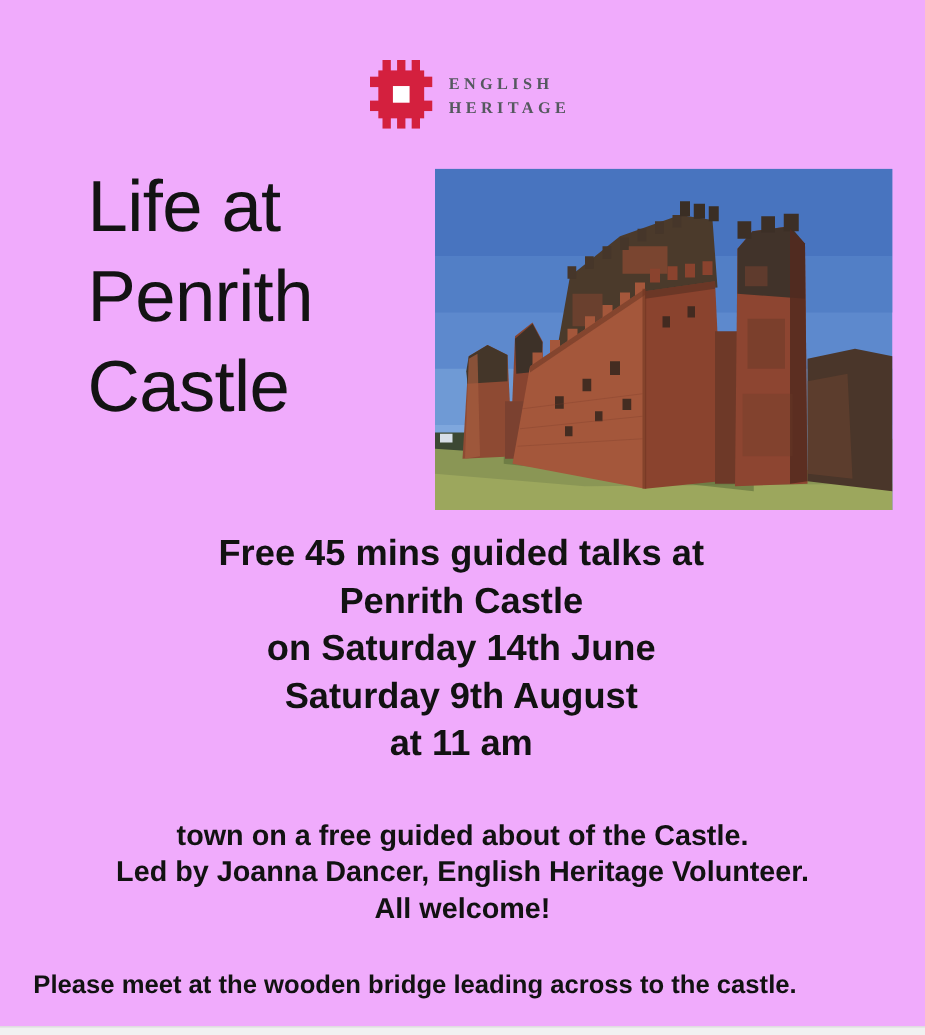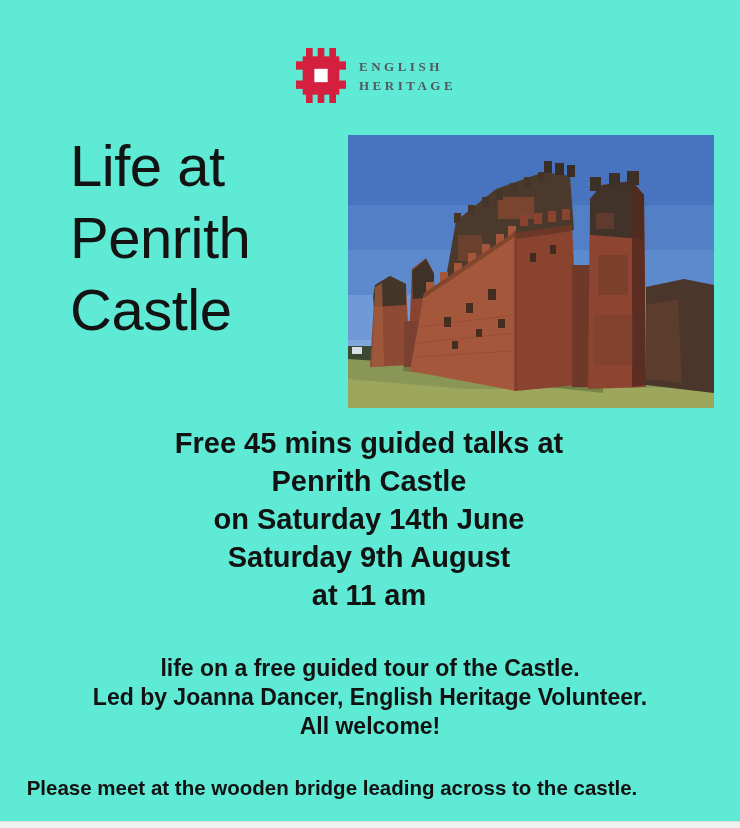--- a/index.html
+++ b/index.html
@@ -1,19 +1,19 @@
 <!DOCTYPE html>
 <html><head>
 <meta charset="utf-8">
 <style>
   html,body{margin:0;padding:0;background:#ffffff;}
   .page{
     position:relative;
     width:740px;height:828px;
-    background:#5eead4;
+    background:#f0abfc;
     overflow:hidden;
     font-family:"Liberation Sans","DejaVu Sans",sans-serif;
     color:#141414;
   }
   
   .logo{
     position:absolute;left:296px;top:48px;
     display:flex;align-items:center;gap:13px;
   }
   .logo-crest{width:50px;height:55px;display:block;}
@@ -193,21 +193,21 @@
 
   <div class="event">
     <div>Free 45 mins guided talks at</div>
     <div>Penrith Castle</div>
     <div>on Saturday 14th June</div>
     <div>Saturday 9th August</div>
     <div>at 11 am</div>
   </div>
 
   <div class="details">
-    <div>life on a free guided tour of the Castle.</div>
+    <div>town on a free guided about of the Castle.</div>
     <div>Led by Joanna Dancer, English Heritage Volunteer.</div>
     <div>All welcome!</div>
   </div>
 
   <div class="meet-note">Please meet at the wooden bridge leading across to the castle.</div>
 
   <div class="page-edge"></div>
 </div>
 
 </body></html>

